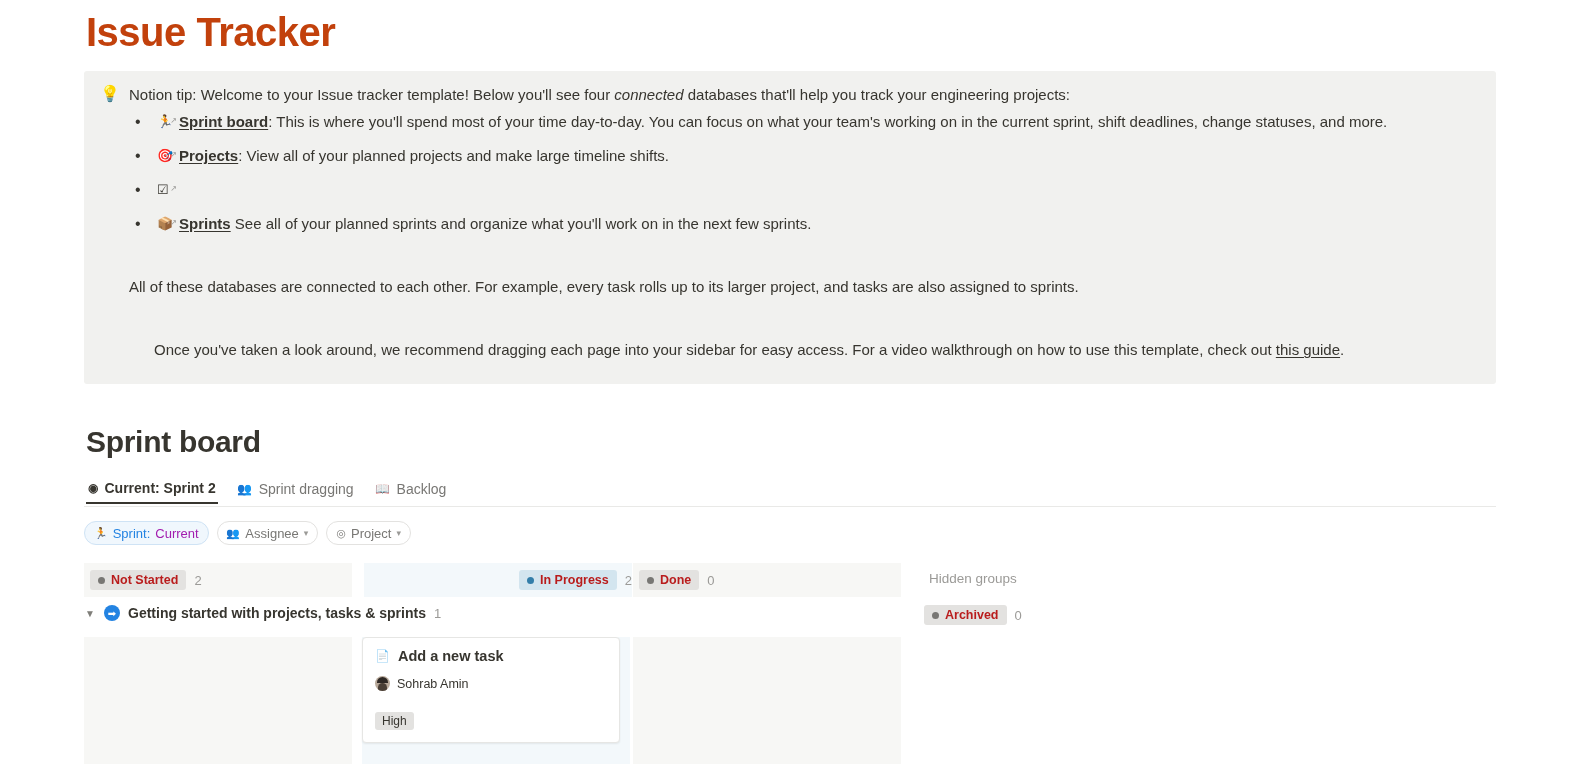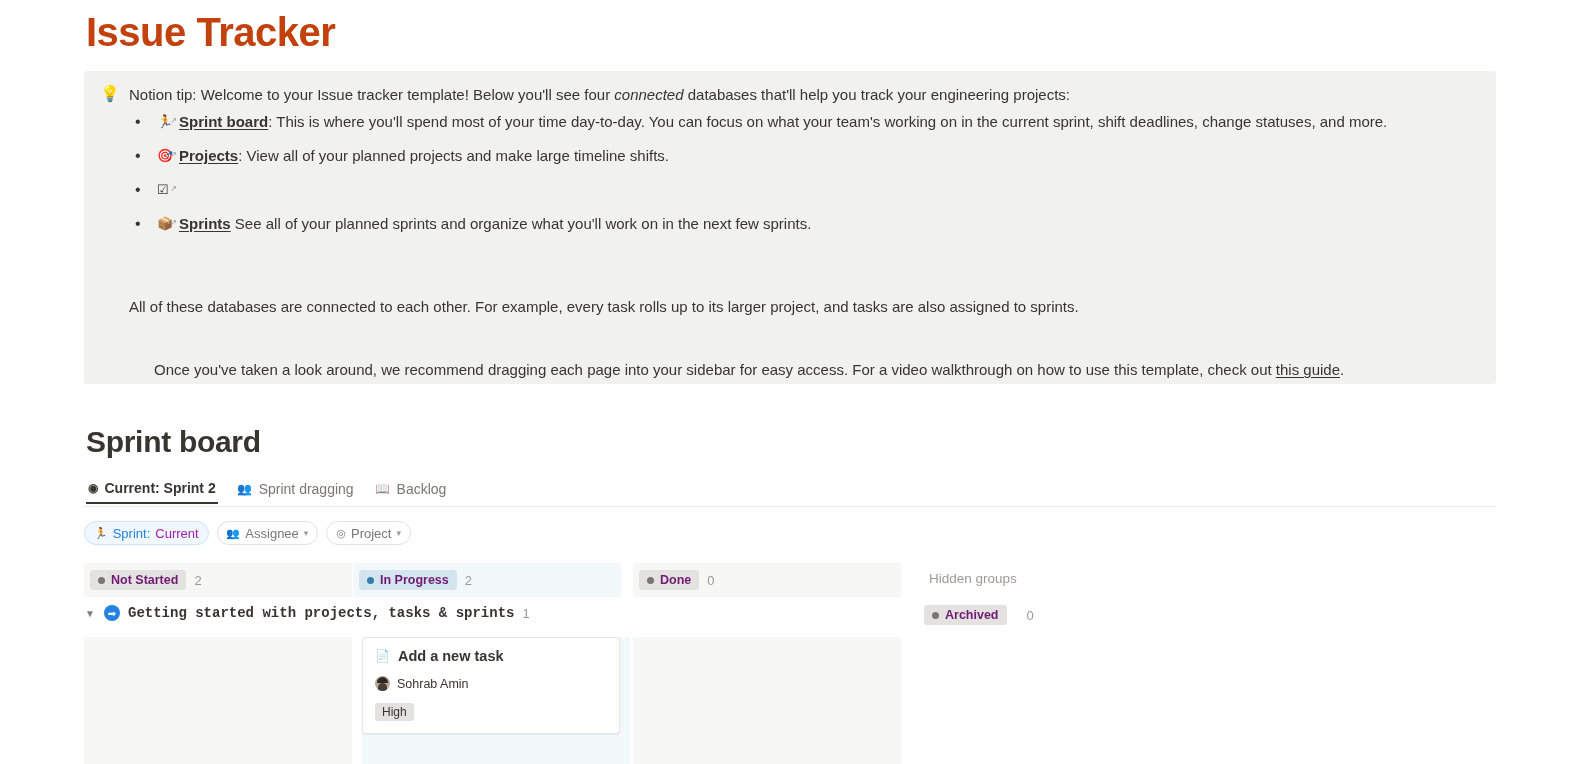--- a/index.html
+++ b/index.html
@@ -110,21 +110,21 @@
     color: #37352f;
     cursor: pointer;
   }
   .li-text { font-weight: normal; }
 
   .callout-para {
     margin: 0;
     font-size: 15px;
     line-height: 21px;
   }
-  .callout-para.p1 { margin-top: 62px; }
+  .callout-para.p1 { margin-top: 42px; }
   .callout-para.p2 { margin-top: 42px; margin-left: 25px; }
   .inline-link {
     text-decoration: underline;
     text-underline-offset: 2px;
     color: #37352f;
     cursor: pointer;
   }
 
   
   .section-title {
@@ -230,67 +230,67 @@
   }
   .status-pill {
     display: inline-flex;
     align-items: center;
     gap: 6px;
     height: 20px;
     padding: 0 8px;
     border-radius: 3px;
     font-size: 12.5px;
     font-weight: bold;
-    color: #701a75;
+    color: #b91c1c;
   }
   .dot {
     width: 7px; height: 7px; border-radius: 50%;
     display: inline-block;
   }
   .count { font-size: 13px; color: #9b9a97; }
 
   .col-head.c0 { left: 0; width: 268px; background: #f7f7f5; }
-  .col-head.c1 { left: 269px; width: 268px; background: #f3f8fb; }
+  .col-head.c1 { left: 280px; width: 268px; background: #f3f8fb; justify-content: flex-end; }
   .col-head.c2 { left: 549px; width: 268px; background: #f7f7f5; }
 
   .pill-gray { background: #e3e2e0; }
   .pill-blue { background: #d3e5ef; }
 
   .hidden-groups {
     position: absolute;
     left: 845px;
     top: 8px;
     font-size: 13.5px;
     color: #9b9a97;
   }
   .hidden-chip {
     position: absolute;
     left: 840px;
     top: 42px;
     display: flex;
     align-items: center;
-    gap: 20px;
+    gap: 8px;
   }
 
   .group-row {
     position: absolute;
     left: 0;
     top: 42px;
     display: flex;
     align-items: center;
     gap: 8px;
     font-size: 14px;
   }
   .group-caret { font-size: 10px; color: #7f7e79; width: 12px; text-align: center; cursor: pointer; }
   .group-emoji {
     width: 16px; height: 16px; border-radius: 50%;
     background: #2383e2; color: #fff; font-size: 10px;
     display: inline-flex; align-items: center; justify-content: center;
   }
-  .group-name { font-weight: bold; color: #37352f; font-family: Liberation Mono, monospace; }
+  .group-name { font-weight: bold; color: #37352f; }
   .group-count { color: #9b9a97; font-size: 13px; }
 
   .columns {
     position: absolute;
     left: 0;
     top: 74px;
     width: 1412px;
     height: 127px;
   }
   .col-body {
@@ -320,21 +320,21 @@
     align-items: center;
     gap: 8px;
     margin-bottom: 12px;
   }
   .card-ico { font-size: 12px; color: #9b9a97; }
   .card-title { font-size: 14.5px; font-weight: bold; color: #37352f; }
   .card-assignee {
     display: flex;
     align-items: center;
     gap: 7px;
-    margin-bottom: 11px;
+    margin-bottom: 20px;
   }
   .avatar {
     width: 15px; height: 15px; border-radius: 50%;
     background: #b8a99a;
     display: inline-block;
     position: relative;
     overflow: hidden;
   }
   .avatar:after {
     content: "";

